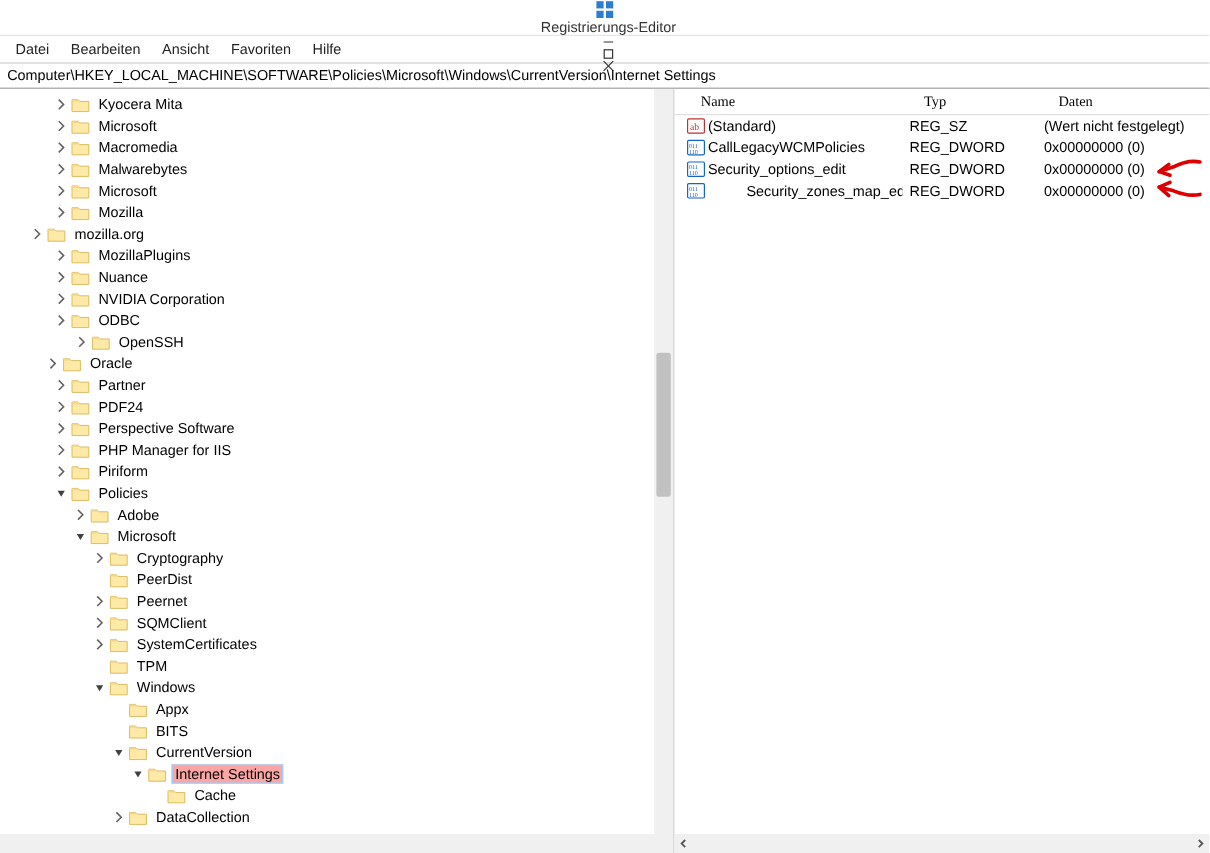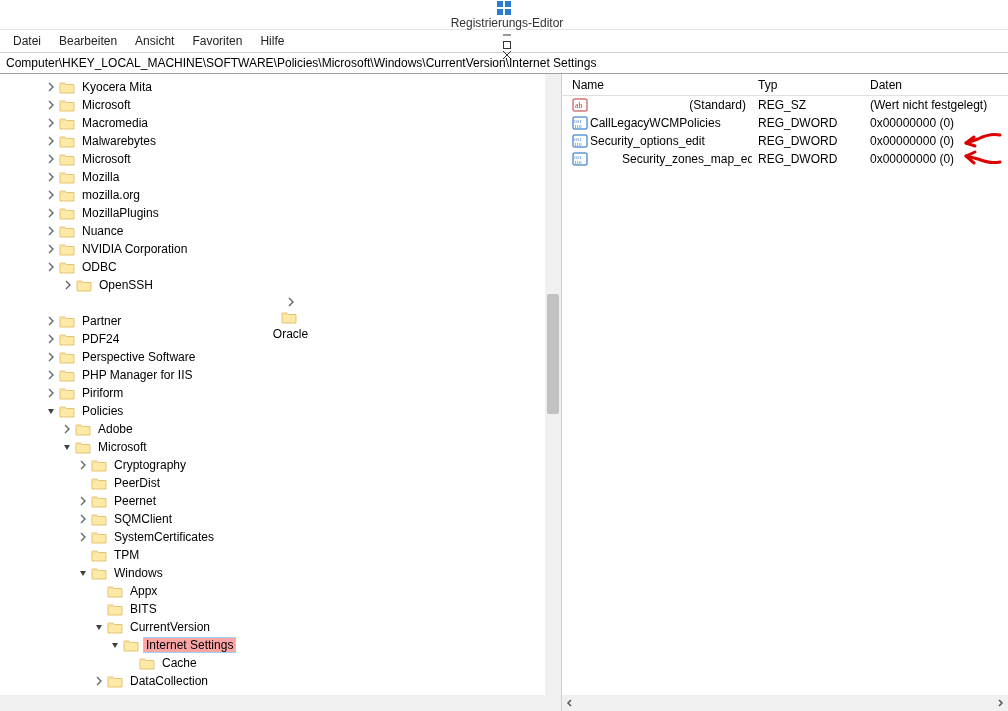--- a/index.html
+++ b/index.html
@@ -40,21 +40,21 @@
   .tree { padding: 4px 0 0 0; }
   .node { height: 18px; display: flex; align-items: center; white-space: nowrap; }
   .expander { width: 16px; height: 16px; display:flex; align-items:center; justify-content:center; color:#606060; font-size:10px; flex:0 0 16px; }
   .expander.blank { opacity:0; }
   .folder-icon { width:16px; height:14px; flex:0 0 16px; margin-right:4px; }
   .folder-icon svg { display:block; }
   .node-label { padding: 1px 3px; }
   .node-label.selected { background:#fca5a5; border:1px solid #99d1ff; padding:0 2px; }
 
   
-  .col-headers { height: 22px; display:flex; align-items:center; border-bottom: 1px solid #e0e0e0; padding-left: 4px; }
+  .col-headers { height: 22px; display:flex; align-items:center; border-bottom: 1px solid #e0e0e0; padding-left: 16px; font-family: Liberation Serif, serif; }
   .col-headers .col { padding: 2px 6px; font-size:12px; color:#000; }
   .row { height: 18px; display:flex; align-items:center; padding-left: 4px; }
   .row .cell { padding: 0 6px; overflow:hidden; text-overflow:ellipsis; white-space:nowrap; }
   .val-icon { width:16px; height:16px; flex:0 0 16px; margin-right:2px; display:flex; align-items:center; justify-content:center; }
 
   
   .annot { position:absolute; right:6px; pointer-events:none; }
   .annot svg { display:block; }
 
   
@@ -182,21 +182,21 @@
                 <path d="M3 1 L7 5 L3 9" fill="none" stroke="#606060" stroke-width="1.3"></path>
               </svg>
             </span>
             <span class="folder-icon">
               <svg width="16" height="14" viewBox="0 0 16 14">
                 <use href="#folder-closed"></use>
               </svg>
             </span>
             <span class="node-label">Mozilla</span>
           </div>
-          <div class="node" style="padding-left: 43px;">
+          <div class="node" style="padding-left: 23px;">
             <span class="expander">
               <svg width="10" height="10" viewBox="0 0 10 10">
                 <path d="M3 1 L7 5 L3 9" fill="none" stroke="#606060" stroke-width="1.3"></path>
               </svg>
             </span>
             <span class="folder-icon">
               <svg width="16" height="14" viewBox="0 0 16 14">
                 <use href="#folder-closed"></use>
               </svg>
             </span>
@@ -260,21 +260,21 @@
                 <path d="M3 1 L7 5 L3 9" fill="none" stroke="#606060" stroke-width="1.3"></path>
               </svg>
             </span>
             <span class="folder-icon">
               <svg width="16" height="14" viewBox="0 0 16 14">
                 <use href="#folder-closed"></use>
               </svg>
             </span>
             <span class="node-label">OpenSSH</span>
           </div>
-          <div class="node" style="padding-left: 36px; flex-direction: column;">
+          <div class="node" style="padding-left: 36px;">
             <span class="expander">
               <svg width="10" height="10" viewBox="0 0 10 10">
                 <path d="M3 1 L7 5 L3 9" fill="none" stroke="#606060" stroke-width="1.3"></path>
               </svg>
             </span>
             <span class="folder-icon">
               <svg width="16" height="14" viewBox="0 0 16 14">
                 <use href="#folder-closed"></use>
               </svg>
             </span>
@@ -544,21 +544,21 @@
 
   <div class="list-pane">
     <div class="list-inner">
       <div class="col-headers">
         <div class="col c-name">Name</div>
         <div class="col c-type">Typ</div>
         <div class="col c-data">Daten</div>
       </div>
       <div id="value-list">
           <div class="row">
-            <div class="cell c-name" style="display: flex; align-items: center; justify-content: space-between;">
+            <div class="cell c-name" style="display: flex; align-items: center;">
               <span class="val-icon">
                 <svg width="16" height="16" viewBox="0 0 16 16">
                   <use href="#val-string"></use>
                 </svg>
               </span>
               <span>(Standard)</span>
             </div>
             <div class="cell c-type">REG_SZ</div>
             <div class="cell c-data">(Wert nicht festgelegt)</div>
           </div>

